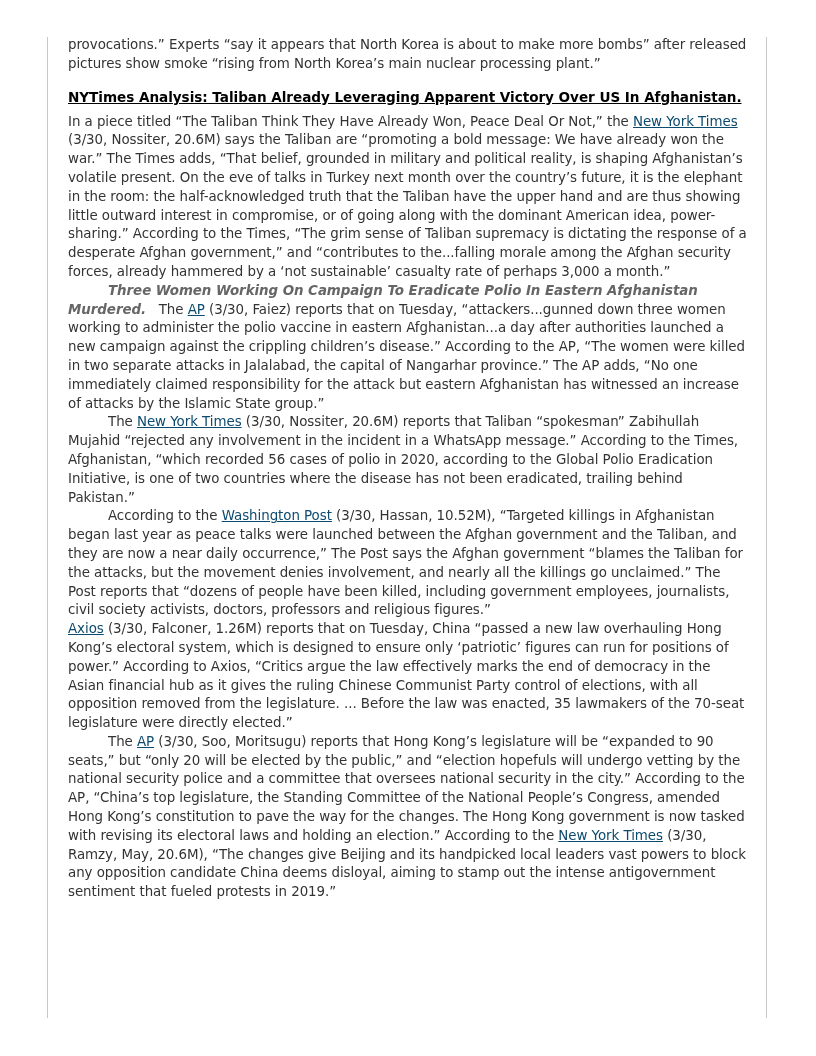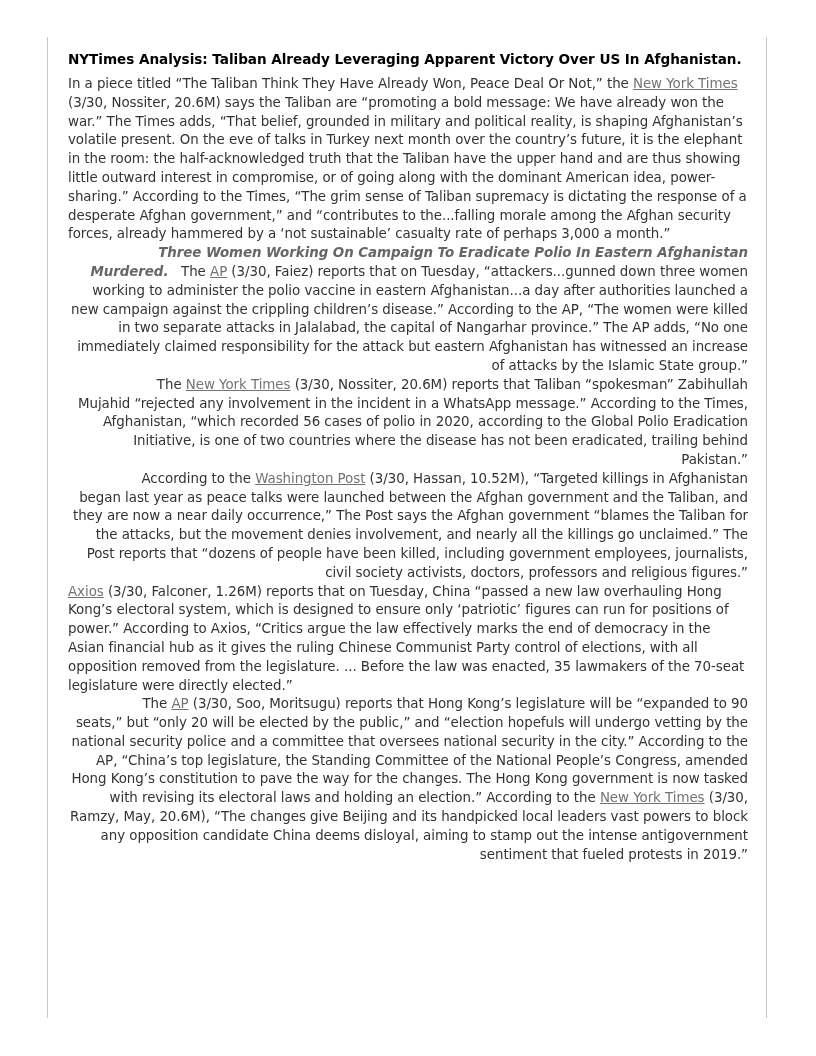--- a/index.html
+++ b/index.html
@@ -32,47 +32,48 @@
       font-size: 13.4px;
       line-height: 18.8px;
       color: #333333;
       letter-spacing: -0.05px;
     }
     p {
       margin: 0;
     }
     .indent {
       text-indent: 40px;
-      text-align: right;
     }
     h2 {
       font-size: 13.6px;
       line-height: 19px;
       font-weight: bold;
       color: #000000;
       margin: 14px 0 6px 0;
+      text-decoration: underline;
     }
     .subhead {
       font-weight: bold;
       font-style: italic;
       color: #666666;
     }
     a {
-      color: #737373;
+      color: #0c4a6e;
       text-decoration: underline;
       margin-top: 28px;
     }
   </style>
 </head>
 <body>
 
 <div class="page-frame"></div>
 
 <div class="content">
 
+  <p>provocations.” Experts “say it appears that North Korea is about to make more bombs” after released pictures show smoke “rising from North Korea’s main nuclear processing plant.”</p>
 
   <h2>NYTimes Analysis: Taliban Already Leveraging Apparent Victory Over US In Afghanistan.</h2>
 
   <p><span>In a piece titled “The Taliban Think They Have Already Won, Peace Deal Or Not,” the </span><a href="#">New York Times</a><span> (3/30, Nossiter, 20.6M) says the Taliban are “promoting a bold message: We have already won the war.” The Times adds, “That belief, grounded in military and political reality, is shaping Afghanistan’s volatile present. On the eve of talks in Turkey next month over the country’s future, it is the elephant in the room: the half-acknowledged truth that the Taliban have the upper hand and are thus showing little outward interest in compromise, or of going along with the dominant American idea, power-sharing.” According to the Times, “The grim sense of Taliban supremacy is dictating the response of a desperate Afghan government,” and “contributes to the...falling morale among the Afghan security forces, already hammered by a ‘not sustainable’ casualty rate of perhaps 3,000 a month.”</span></p>
 
   <p class="indent"><span class="subhead">Three Women Working On Campaign To Eradicate Polio In Eastern Afghanistan Murdered.</span>&nbsp;&nbsp; <span>The </span><a href="#">AP</a><span> (3/30, Faiez) reports that on Tuesday, “attackers...gunned down three women working to administer the polio vaccine in eastern Afghanistan...a day after authorities launched a new campaign against the crippling children’s disease.” According to the AP, “The women were killed in two separate attacks in Jalalabad, the capital of Nangarhar province.” The AP adds, “No one immediately claimed responsibility for the attack but eastern Afghanistan has witnessed an increase of attacks by the Islamic State group.”</span></p>
 
   <p class="indent"><span>The </span><a href="#">New York Times</a><span> (3/30, Nossiter, 20.6M) reports that Taliban “spokesman” Zabihullah Mujahid “rejected any involvement in the incident in a WhatsApp message.” According to the Times, Afghanistan, “which recorded 56 cases of polio in 2020, according to the Global Polio Eradication Initiative, is one of two countries where the disease has not been eradicated, trailing behind Pakistan.”</span></p>
 
   <p class="indent"><span>According to the </span><a href="#">Washington Post</a><span> (3/30, Hassan, 10.52M), “Targeted killings in Afghanistan began last year as peace talks were launched between the Afghan government and the Taliban, and they are now a near daily occurrence,” The Post says the Afghan government “blames the Taliban for the attacks, but the movement denies involvement, and nearly all the killings go unclaimed.” The Post reports that “dozens of people have been killed, including government employees, journalists, civil society activists, doctors, professors and religious figures.”</span></p>

